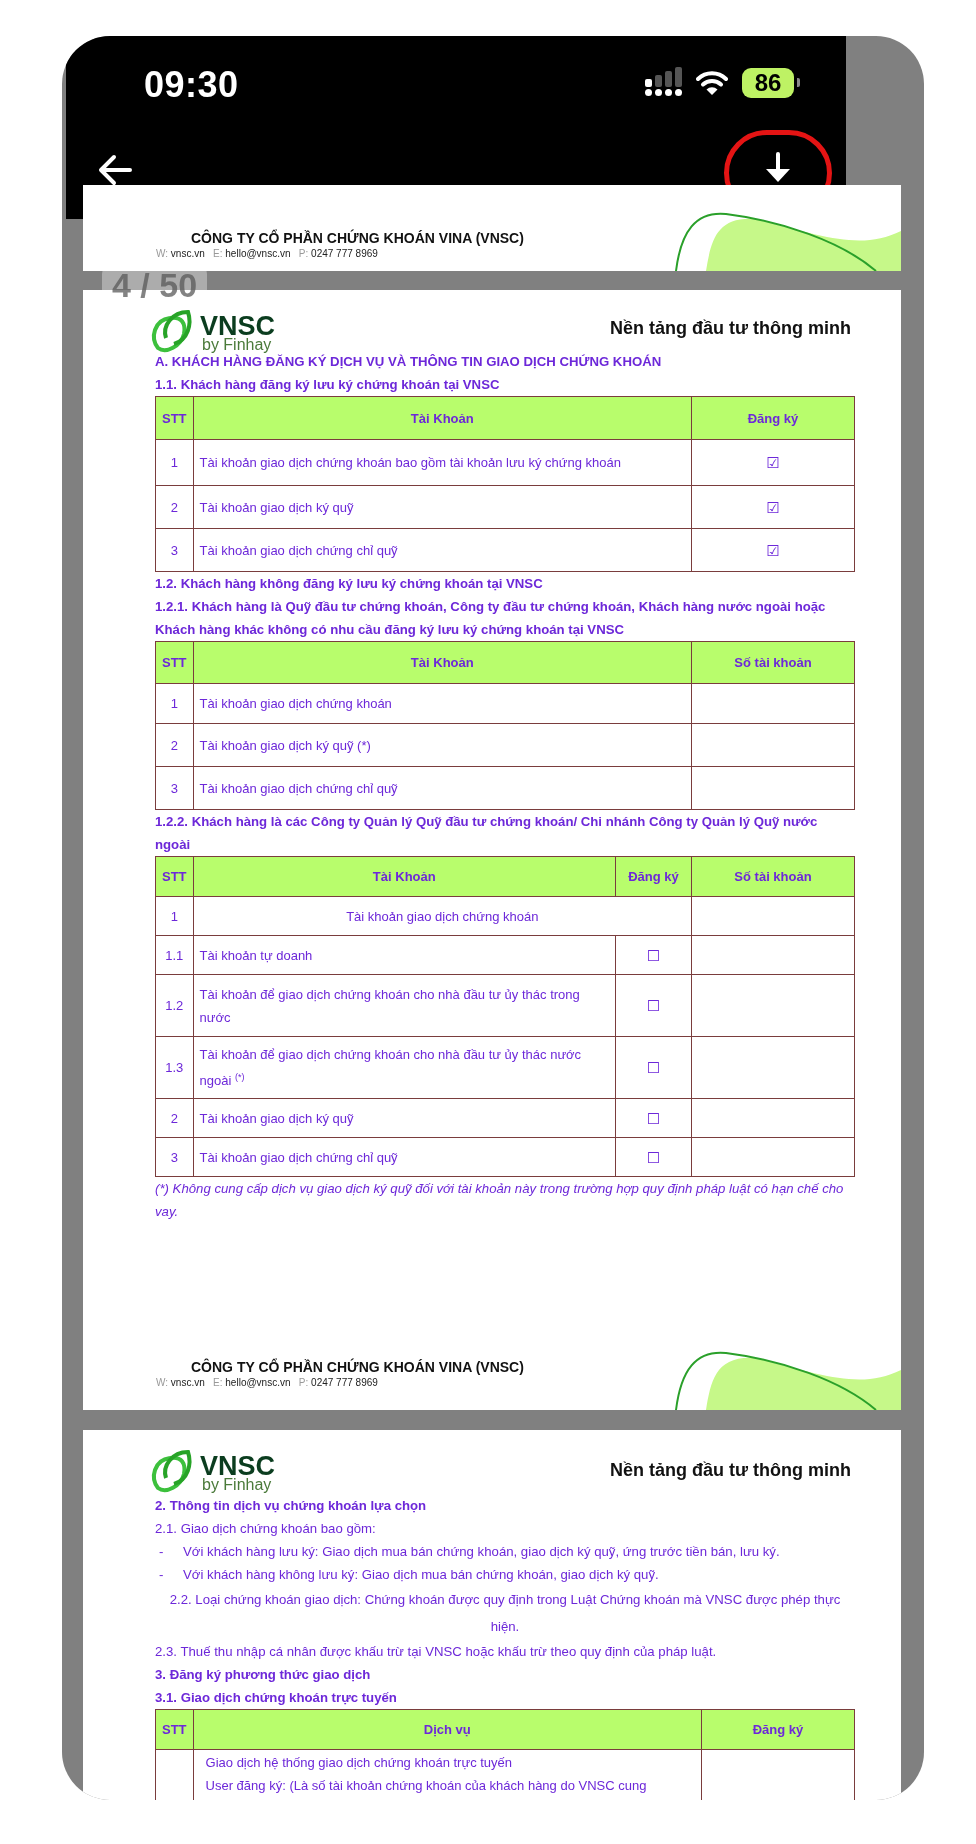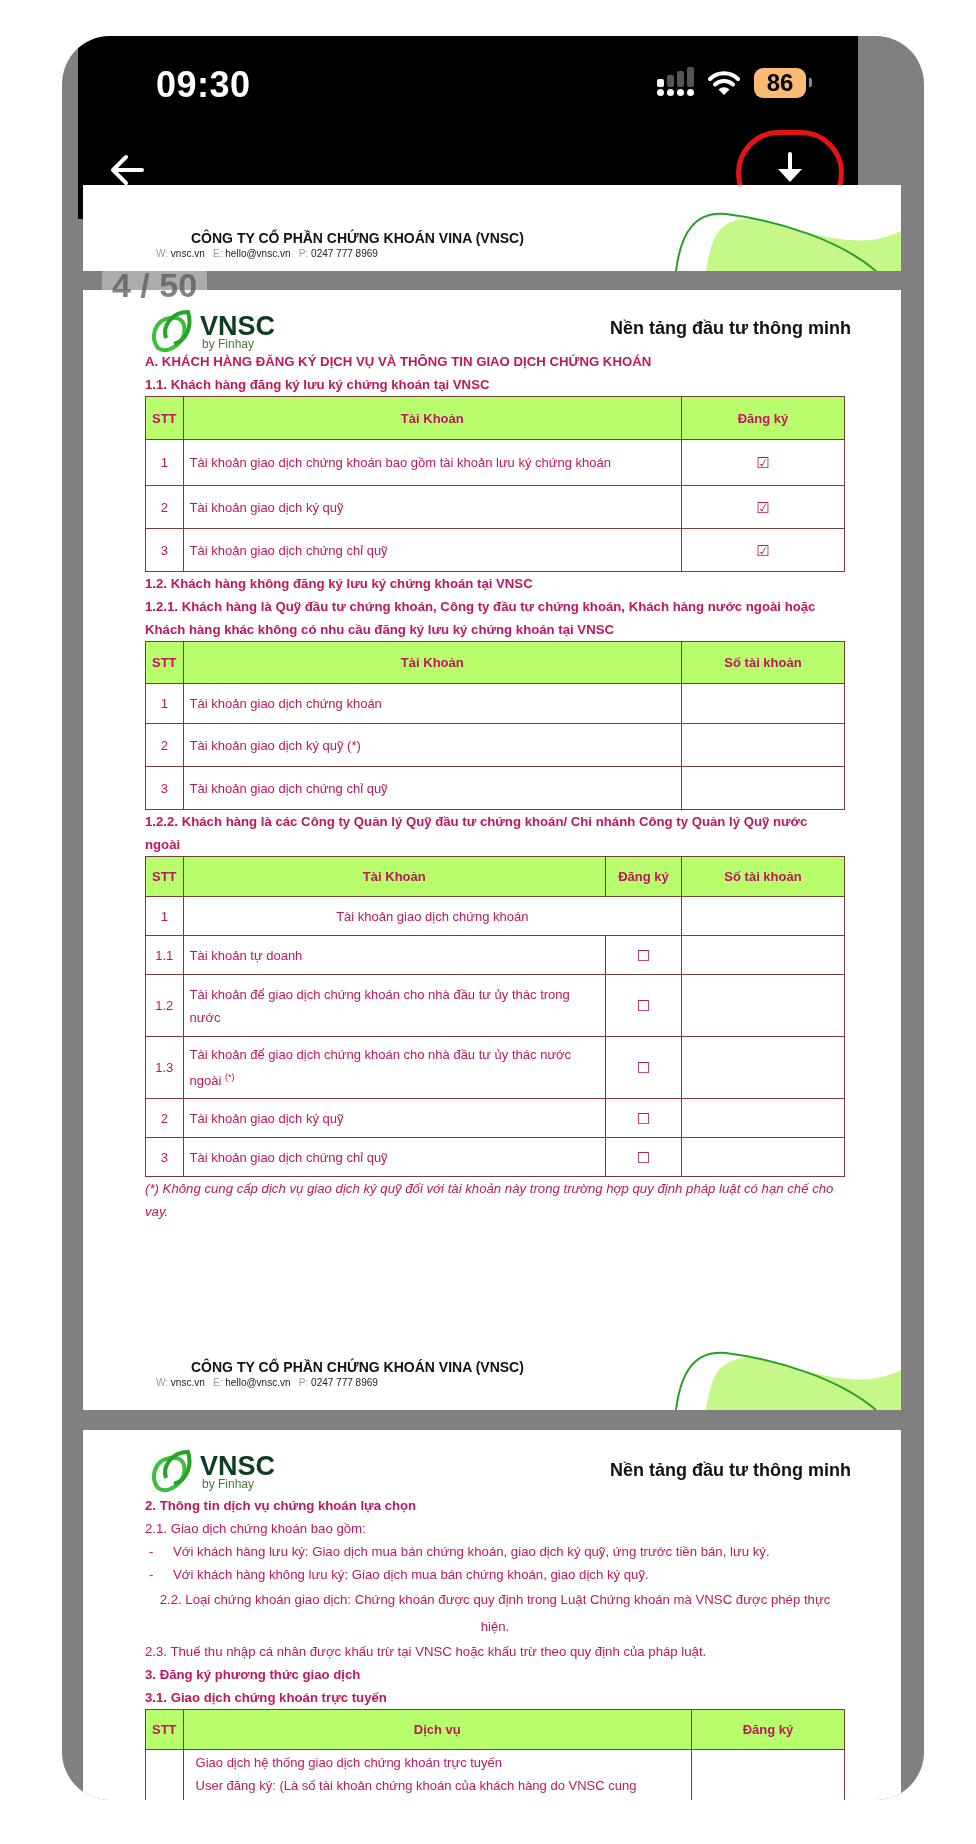--- a/index.html
+++ b/index.html
@@ -1,39 +1,39 @@
 <!DOCTYPE html>
 <html><head>
 <meta charset="utf-8">
 <style>
   html,body{margin:0;padding:0;background:#ffffff;}
   body{width:976px;height:1844px;position:relative;overflow:hidden;font-family:"Liberation Sans",sans-serif;}
   .phone{position:absolute;left:62px;top:36px;width:862px;height:1764px;background:#808080;border-radius:48px 48px 48px 48px;overflow:hidden;}
-  .topbar{position:absolute;left:16px;top:0;width:780px;height:183px;background:#000;}
+  .topbar{position:absolute;left:4px;top:0;width:780px;height:183px;background:#000;}
   .time{position:absolute;left:78px;top:28px;color:#fff;font-size:36px;font-weight:bold;letter-spacing:0.5px;}
   .status-icons{position:absolute;right:52px;top:32px;display:flex;align-items:center;gap:14px;}
   .signal{display:flex;align-items:flex-end;gap:3px;height:26px;}
   .signal span{display:block;width:7px;background:#555;border-radius:2px;}
   .signal .dot{width:7px;height:7px;background:#fff;border-radius:50%;}
-  .battery{position:relative;background:#fdba74;color:#000;font-weight:bold;font-size:24px;border-radius:9px;padding:1px 8px;min-width:36px;text-align:center;line-height:28px;}
+  .battery{position:relative;background:#bef264;color:#000;font-weight:bold;font-size:24px;border-radius:9px;padding:1px 8px;min-width:36px;text-align:center;line-height:28px;}
   .battery:after{content:"";position:absolute;right:-6px;top:10px;width:3px;height:9px;background:#888;border-radius:0 2px 2px 0;}
   .back{position:absolute;left:28px;top:112px;width:44px;height:44px;cursor:pointer;}
   .download{position:absolute;right:14px;top:94px;width:108px;height:86px;border:5px solid #e41414;border-radius:46px;box-sizing:border-box;display:flex;align-items:center;justify-content:center;cursor:pointer;}
   .page{position:absolute;left:21px;width:818px;background:#fff;overflow:hidden;}
   .p-footer{position:absolute;left:73px;}
   .f-company{font-size:14px;font-weight:bold;color:#111;margin-left:35px;}
   .f-contact{font-size:10px;color:#222;margin-top:2px;}
   .f-contact .lbl{color:#999;}
   .deco{position:absolute;right:0;bottom:0;}
   .page-indicator{position:absolute;left:40px;top:230px;font-size:34px;font-weight:bold;color:rgba(90,90,90,0.75);background:rgba(255,255,255,0.35);padding:0 10px;border-radius:8px;z-index:5;}
   .hdr-logo{position:absolute;left:65px;display:flex;align-items:center;}
   .hdr-logo .t1{font-size:27px;font-weight:bold;color:#0b3d1f;line-height:24px;font-family:"Liberation Sans",sans-serif;}
-  .hdr-logo .t2{font-size:12px;color:#4a7a3a;line-height:13px;margin-left:2px;}
+  .hdr-logo .t2{font-size:16px;color:#4a7a3a;line-height:13px;margin-left:2px;}
   .slogan{position:absolute;right:50px;font-size:18px;font-weight:bold;color:#111;}
-  .doc{position:absolute;left:62px;width:700px;font-size:13.2px;color:#be185d;line-height:23px;}
+  .doc{position:absolute;left:72px;width:700px;font-size:13.2px;color:#6d28d9;line-height:23px;}
   .b{font-weight:bold;}
   table.t{border-collapse:collapse;width:700px;font-size:13px;}
   table.t th,table.t td{border:1.5px solid #7a3d3d;padding:0 6px;}
   table.t th{background:#b8fd6c;font-weight:bold;text-align:center;}
   table.t td.c{text-align:center;}
   .cb{font-size:15px;}
   .foot-note{font-style:italic;}
   .bullet{padding-left:4px;}
   .bullet span.d{display:inline-block;width:24px;}
 </style>

